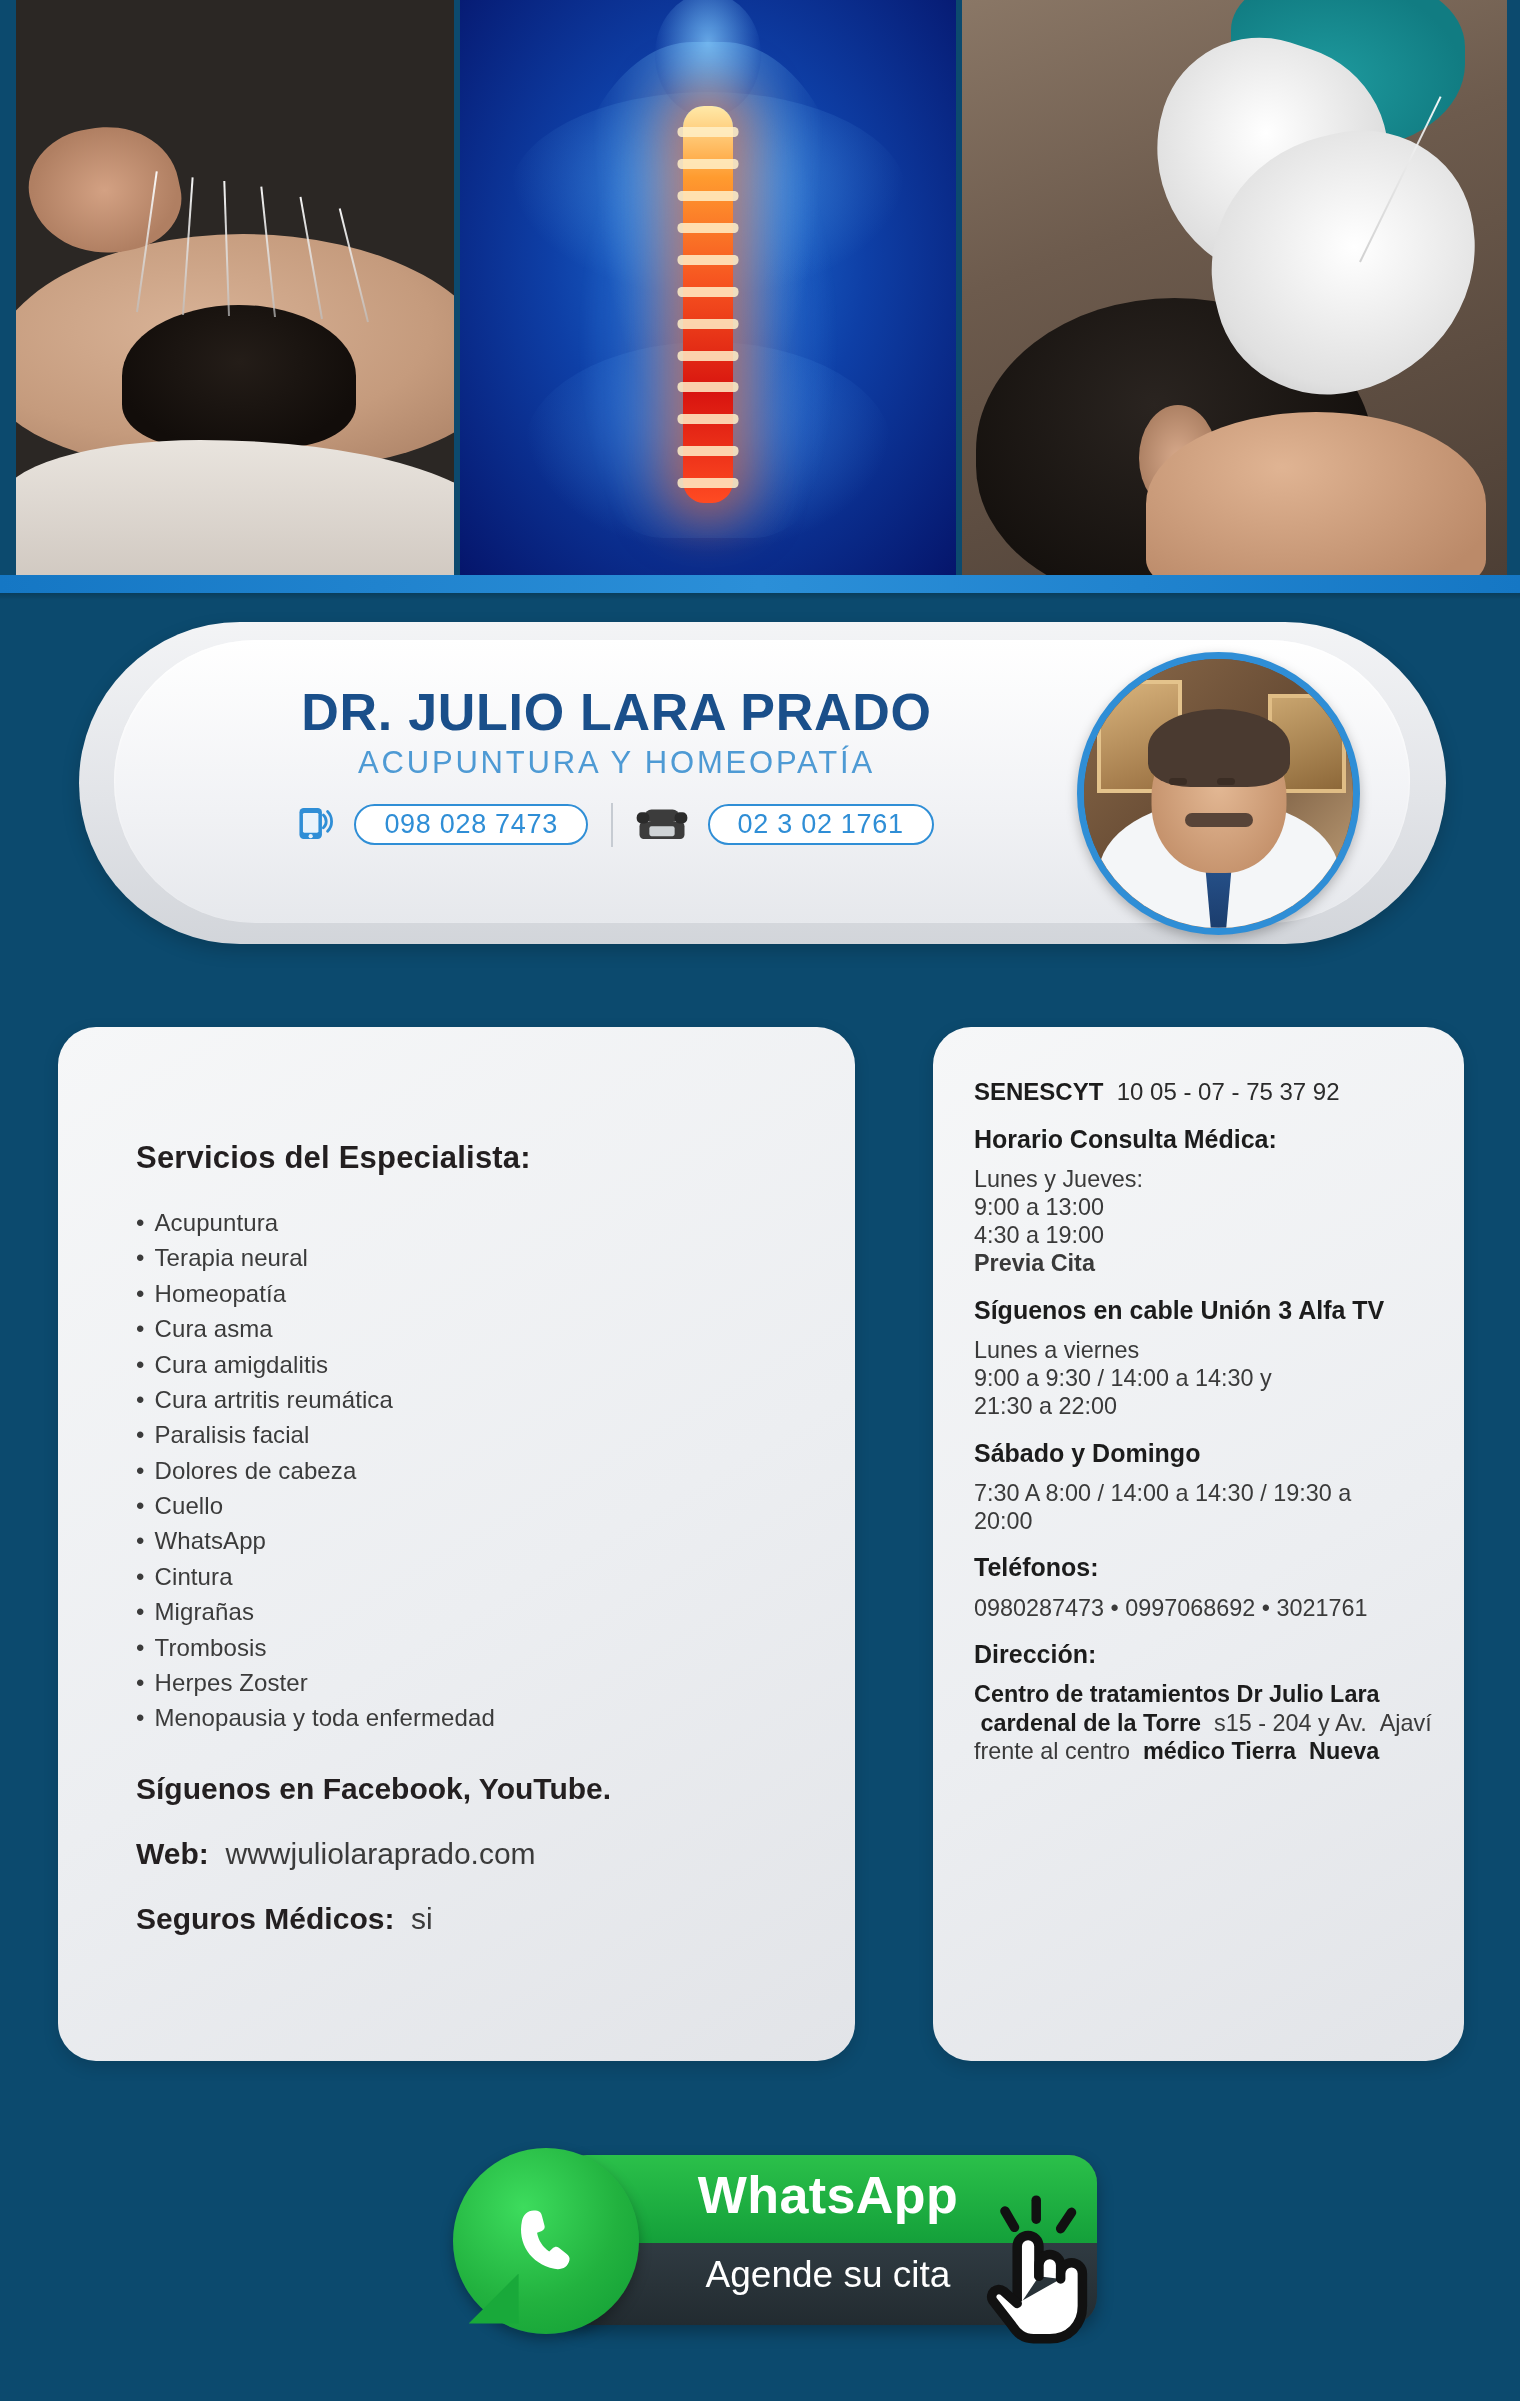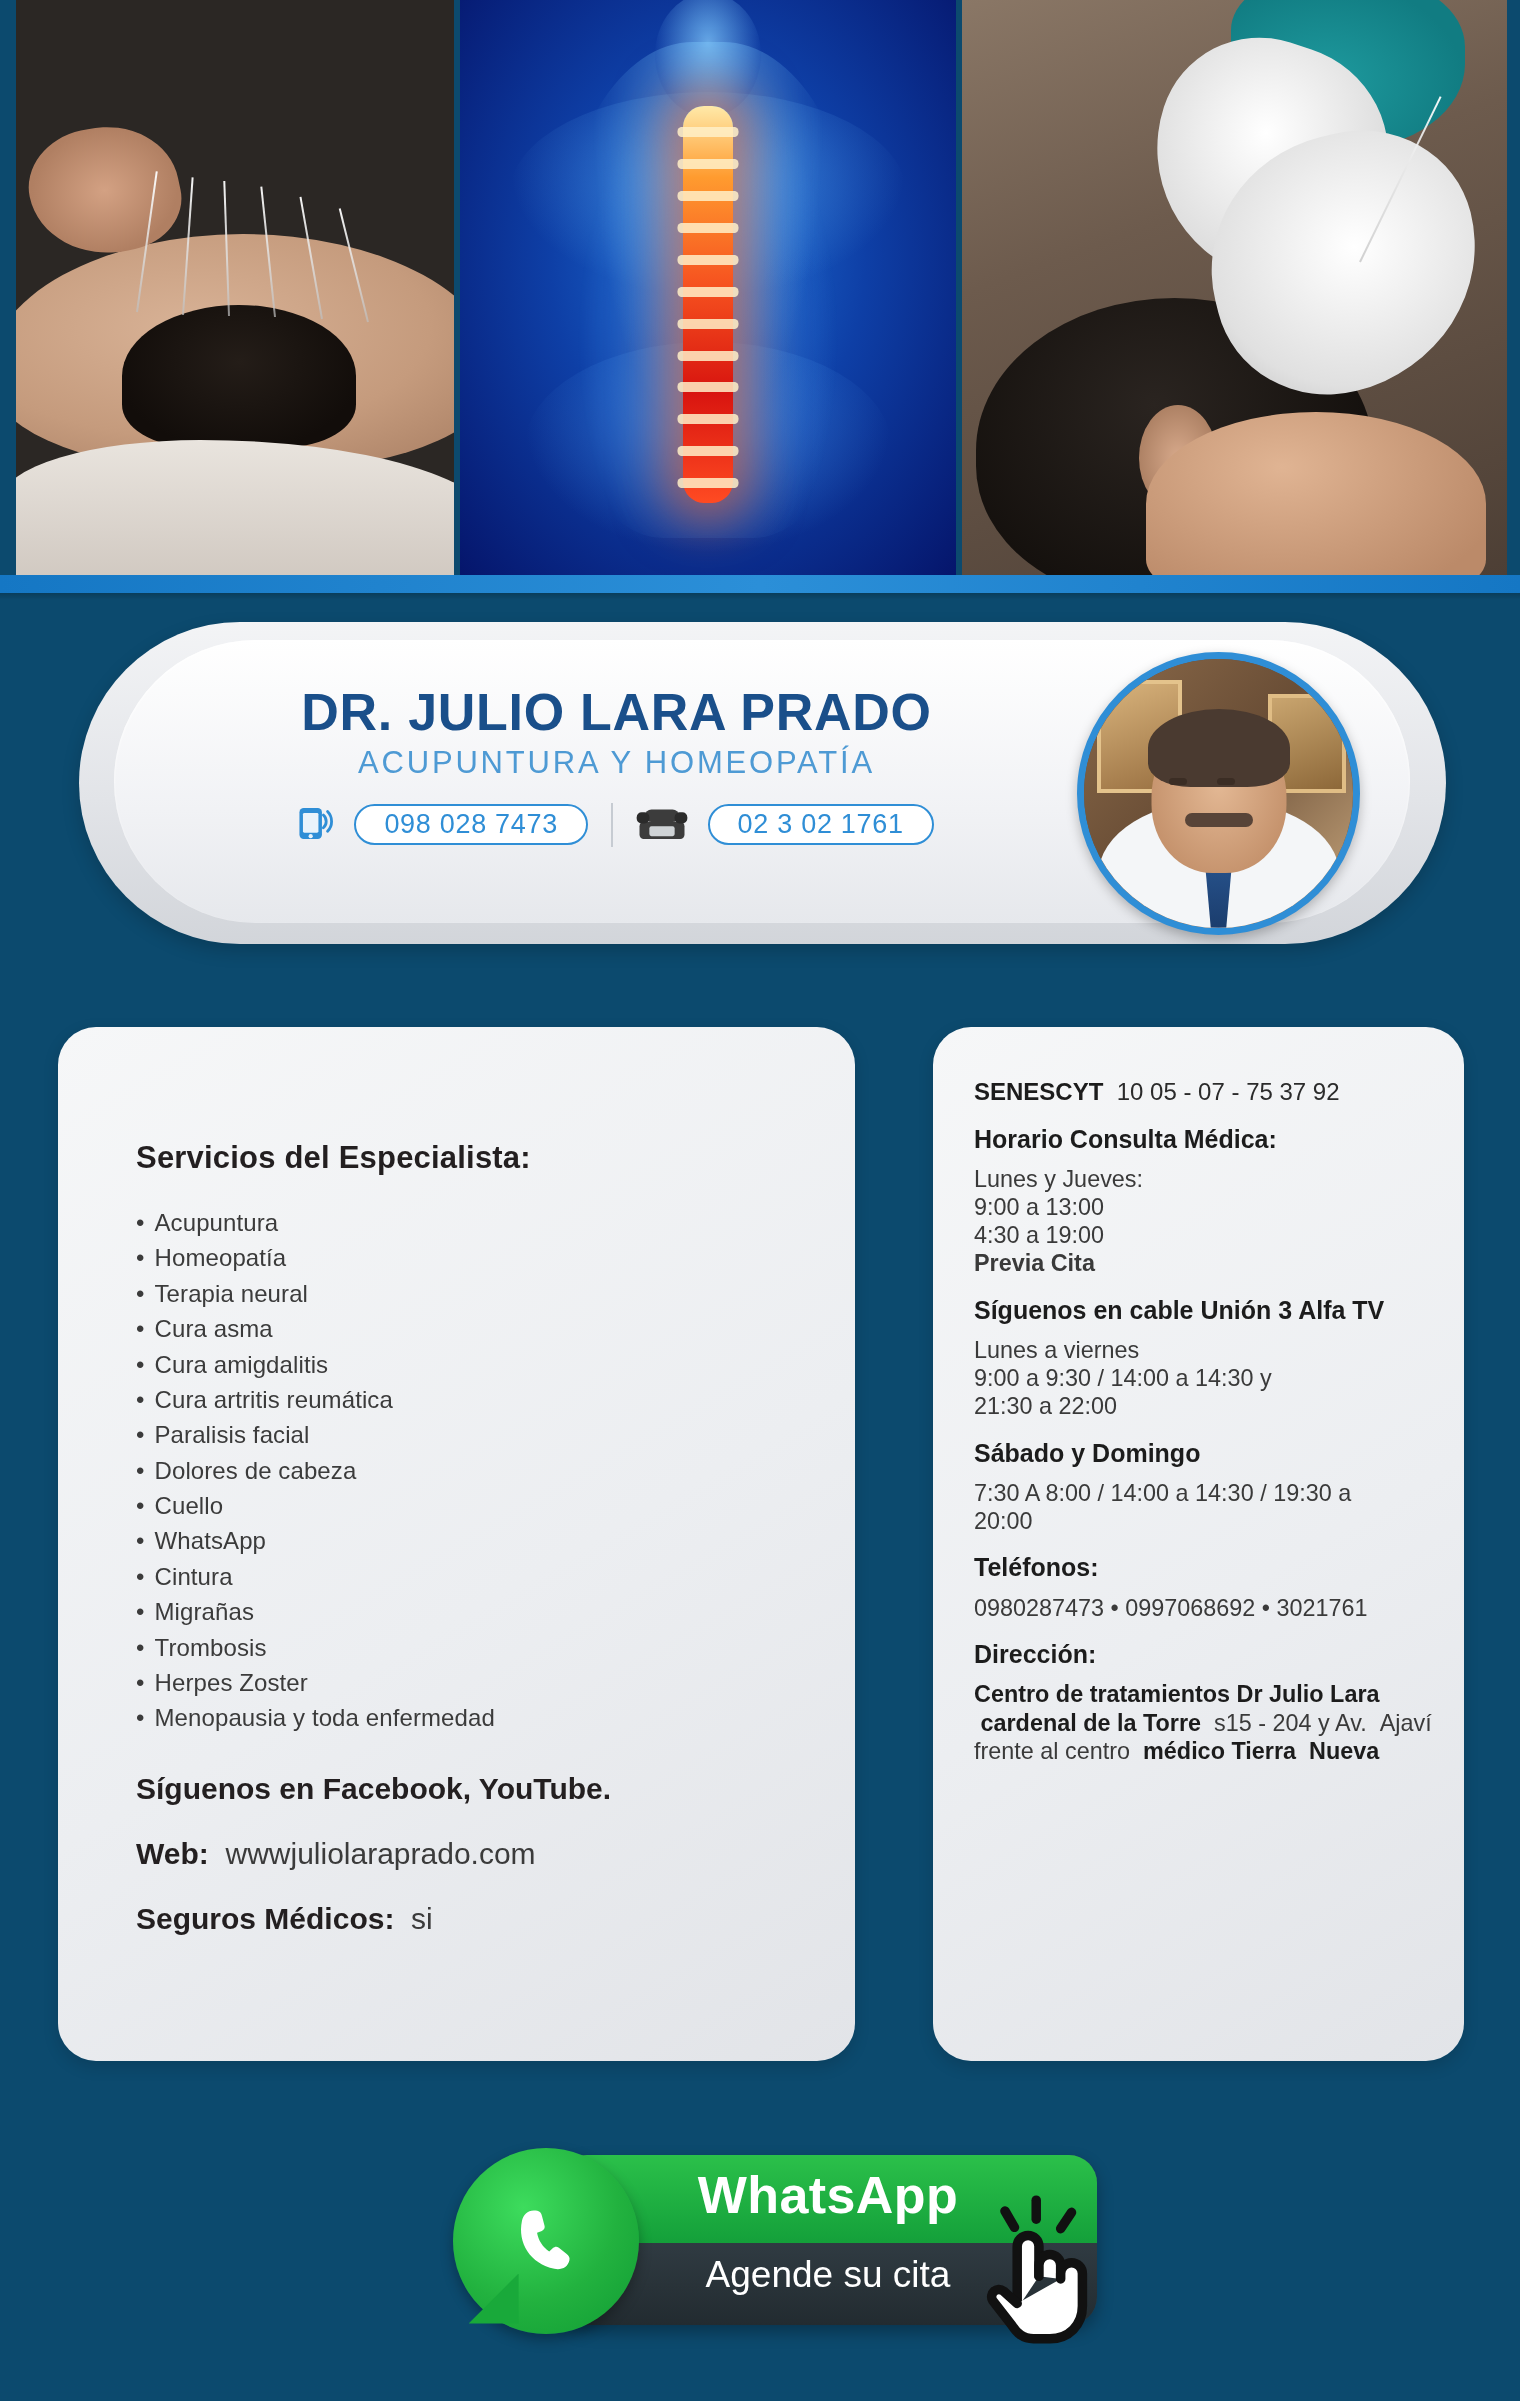--- a/index.html
+++ b/index.html
@@ -440,22 +440,22 @@
       </div>
     </div>
   </div>
 
   <div class="panel panel-left">
     <div class="left-body">
       <div class="h-bold">Servicios del Especialista:</div>
 
       <div class="svc-list">
         <div class="svc-item"><span class="bullet">•</span><span>Acupuntura</span></div>
+        <div class="svc-item"><span class="bullet">•</span><span>Terapia neural</span></div>
         <div class="svc-item"><span class="bullet">•</span><span>Homeopatía</span></div>
-        <div class="svc-item"><span class="bullet">•</span><span>Terapia neural</span></div>
         <div class="svc-item"><span class="bullet">•</span><span>Cura asma</span></div>
         <div class="svc-item"><span class="bullet">•</span><span>Cura amigdalitis</span></div>
         <div class="svc-item"><span class="bullet">•</span><span>Cura artritis reumática</span></div>
         <div class="svc-item"><span class="bullet">•</span><span>Paralisis facial</span></div>
         <div class="svc-item"><span class="bullet">•</span><span>Dolores de cabeza</span></div>
         <div class="svc-item"><span class="bullet">•</span><span>Cuello</span></div>
         <div class="svc-item"><span class="bullet">•</span><span>WhatsApp</span></div>
         <div class="svc-item"><span class="bullet">•</span><span>Cintura</span></div>
         <div class="svc-item"><span class="bullet">•</span><span>Migrañas</span></div>
         <div class="svc-item"><span class="bullet">•</span><span>Trombosis</span></div>

